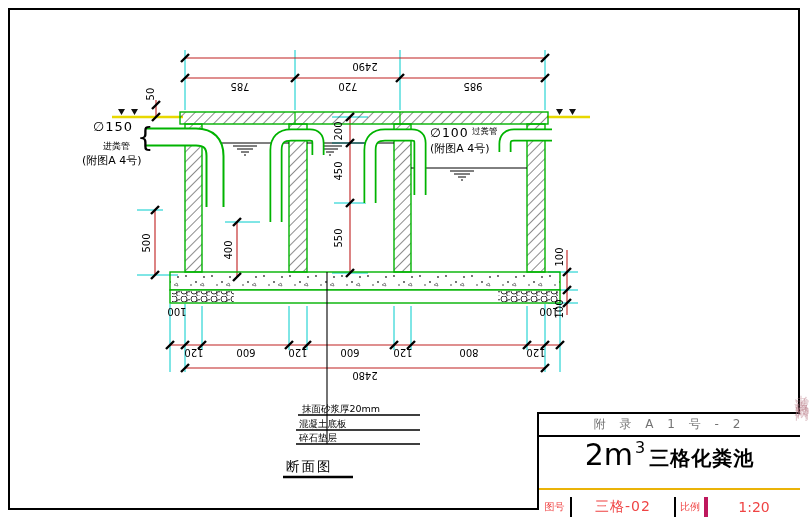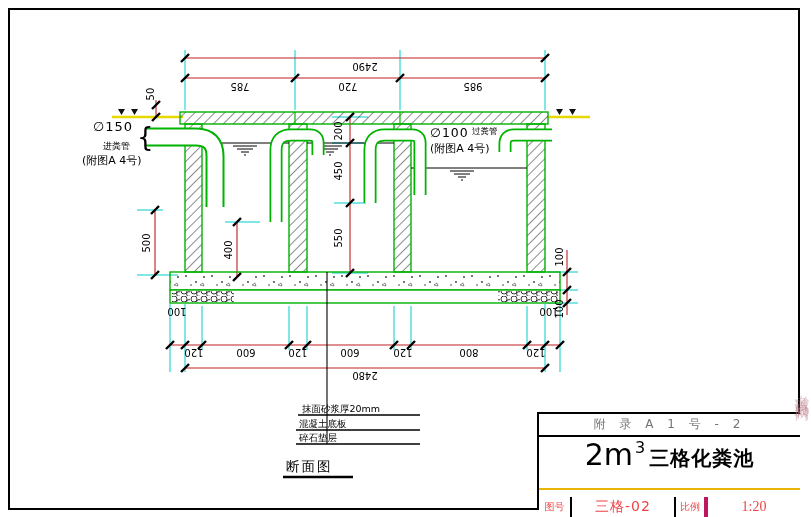--- a/index.html
+++ b/index.html
@@ -13,21 +13,21 @@
   .tb-row2{position:absolute;left:0;top:23px;width:100%;height:51px;border-bottom:2px solid #eab308;
            display:flex;align-items:baseline;justify-content:center;color:#000;}
   .tb-vol{font-size:30px;}
   .tb-sup{font-size:16px;position:relative;top:-12px;margin:0 4px 0 2px;}
   .tb-name{font-size:20px;letter-spacing:1px;font-weight:bold;}
   .tb-row3{position:absolute;left:0;top:72px;width:100%;height:20px;display:flex;color:#ef4444;margin-top:11px;}
   .tb-row3 .c{display:flex;align-items:center;justify-content:center;border-right:1px solid #000;}
   .tb-row3 .c1{width:31px;font-size:10px;border-right:2px solid #000;}
   .tb-row3 .c2{width:102px;font-size:14px;letter-spacing:1px;border-right:2px solid #000;}
   .tb-row3 .c3{width:28px;font-size:10px;border-right:4px solid #be185d;}
-  .tb-row3 .c4{flex:1;font-size:14px;border-right:none;font-family:Liberation Serif, serif;}
+  .tb-row3 .c4{flex:1;font-size:14px;border-right:none;}
   .wm{position:absolute;left:792px;top:383px;writing-mode:vertical-rl;font-size:15px;
       color:rgba(185,125,135,0.42);letter-spacing:3px;}
   svg text{fill:#000;font-family:"DejaVu Sans","Liberation Sans",sans-serif;}
 </style>
 </head>
 <body>
 
 <div class="stage">
 
 <svg width="811" height="517" viewBox="0 0 811 517" style="position:absolute;left:0;top:0;">

